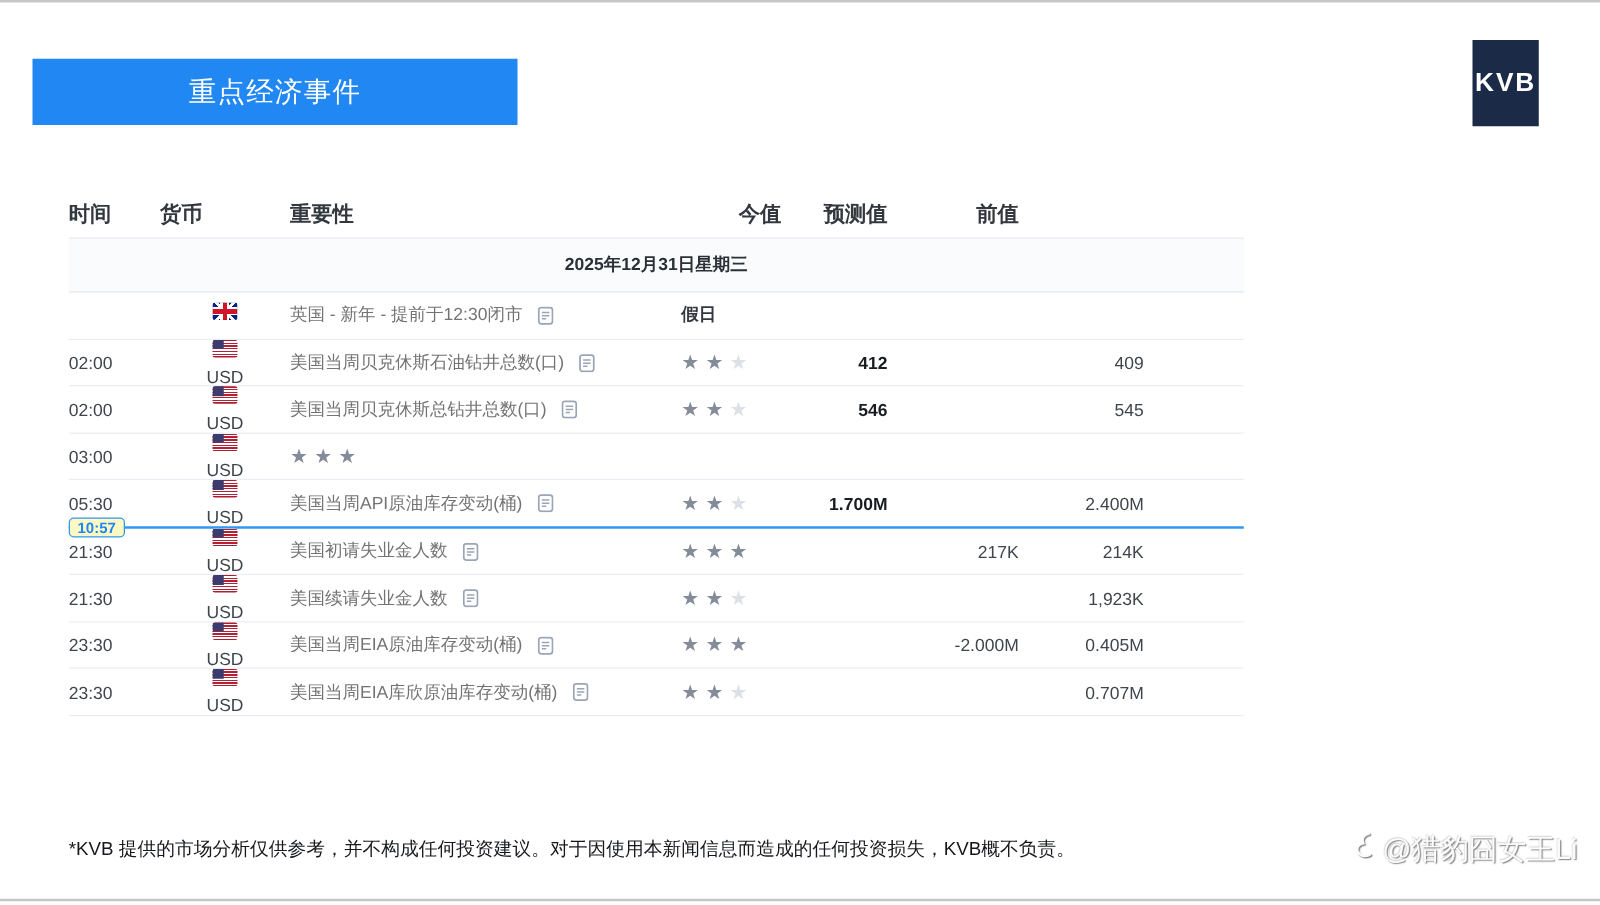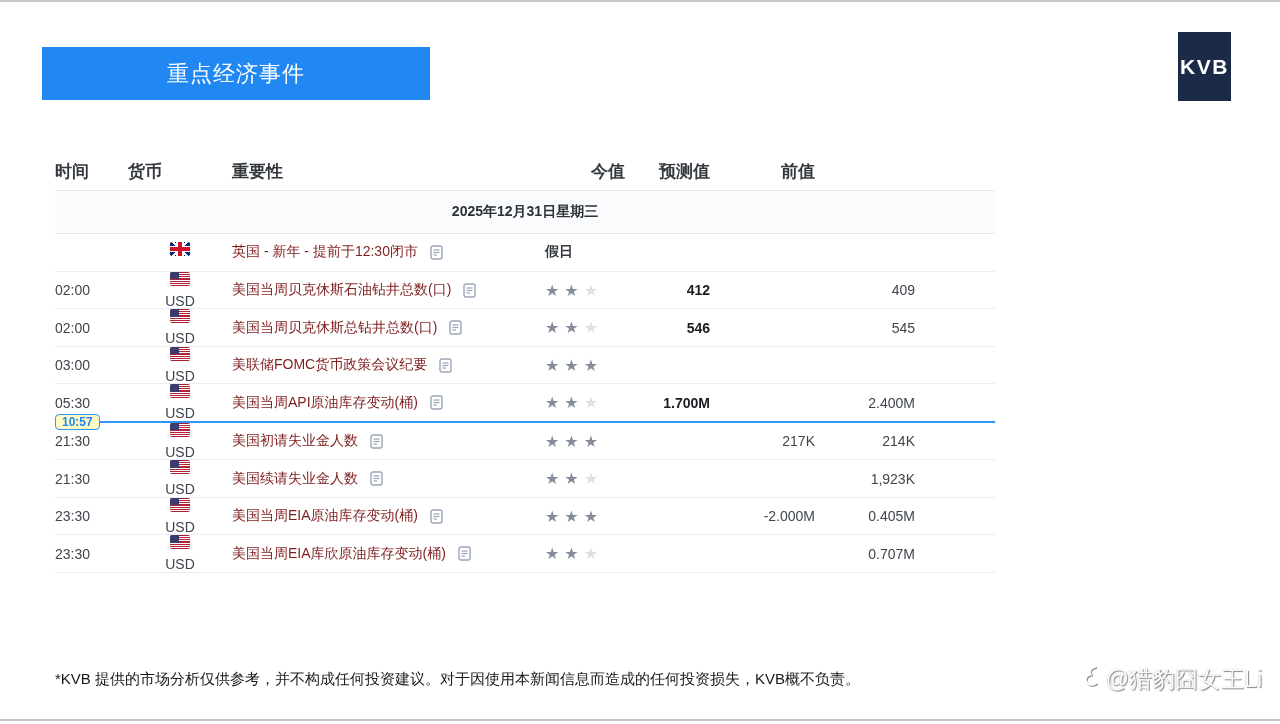--- a/index.html
+++ b/index.html
@@ -8,21 +8,21 @@
     background:#ffffff;
     font-family:"Liberation Sans","DejaVu Sans",sans-serif;
     color:#363b42;
   }
   .edge-line { position:absolute; left:0; width:1280px; height:2px; background:#c7c7c7; }
   .edge-top { top:0; }
   .edge-bottom { bottom:3px; }
 
   
   .title-btn {
-    position:absolute; left:42px; top:47px; width:388px; height:53px;
+    position:absolute; left:26px; top:47px; width:388px; height:53px;
     background:#2187f2; color:#ffffff; display:flex; align-items:center; justify-content:center;
     font-size:22px; font-weight:500; letter-spacing:1px;
   }
 
   
   .logo {
     position:absolute; left:1178px; top:32px; width:53px; height:69px;
     background:#1b2a47; color:#ffffff; display:flex; align-items:center; justify-content:center;
     font-size:21px; font-weight:700; letter-spacing:1.5px;
   }
@@ -39,21 +39,21 @@
   .c.num, .thead .h-num { text-align:right; }
   .date-row {
     height:42px; display:flex; align-items:center; justify-content:center;
     background:#fafbfc; border-bottom:1px solid #e2e8f0;
     font-size:14px; font-weight:700; color:#2b3036;
   }
   .trow { height:36.5px; border-bottom:1px solid #eaeef3; font-size:14px; position:relative; }
   .trow.marked { border-bottom:2px solid #2f97f4; }
   .c.time { color:#3f454c; }
   .c.currency { display:flex; align-items:center; gap:7px; color:#3f454c;flex-direction:column; }
-  .c.activity { display:flex; align-items:center; gap:12px; color:#7f1d1d; white-space:nowrap; }
+  .c.activity { display:flex; align-items:center; gap:12px; color:#737373; white-space:nowrap; }
   .c.importance { letter-spacing:5px; font-size:16px; white-space:nowrap; }
   .c.importance.holiday { letter-spacing:0; font-size:14px; font-weight:700; color:#33383f; }
   .star.on { color:#858c99; }
   .star.off { color:#dde0e6; }
   .c.num { color:#3f454c; }
   .c.num.actual { font-weight:700; color:#191d22; }
 
   
   .flag { width:20px; height:14px; border-radius:2px; display:inline-block; position:relative;
           overflow:hidden; flex:0 0 auto; box-shadow:0 0 0 1px rgba(0,0,0,0.06) inset; }
@@ -185,31 +185,20 @@
     <div class="c num forecast"></div>
     <div class="c num previous">545</div>
   </div>
 
   <div class="grid-row trow">
     <div class="c time">03:00</div>
     <div class="c currency">
       <span class="flag flag-us"></span>
       <span class="cur-label">USD</span>
     </div>
-    <div class="c activity">
-      <span class="act-text">美联储FOMC货币政策会议纪要</span>
-      <span class="doc-icon">
-        <svg width="13" height="15" viewBox="0 0 13 15">
-          <rect x="1" y="1" width="11" height="13" rx="2" fill="none" stroke="#9aa5b8" stroke-width="1.4"></rect>
-          <line x1="3.5" y1="5" x2="9.5" y2="5" stroke="#9aa5b8" stroke-width="1.2"></line>
-          <line x1="3.5" y1="7.5" x2="9.5" y2="7.5" stroke="#9aa5b8" stroke-width="1.2"></line>
-          <line x1="3.5" y1="10" x2="7" y2="10" stroke="#9aa5b8" stroke-width="1.2"></line>
-        </svg>
-      </span>
-    </div>
     <div class="c importance"><span class="star on">★</span><span class="star on">★</span><span class="star on">★</span></div>
     <div class="c num actual"></div>
     <div class="c num forecast"></div>
     <div class="c num previous"></div>
   </div>
 
   <div class="grid-row trow marked">
     <div class="c time">05:30</div>
     <div class="c currency">
       <span class="flag flag-us"></span>

